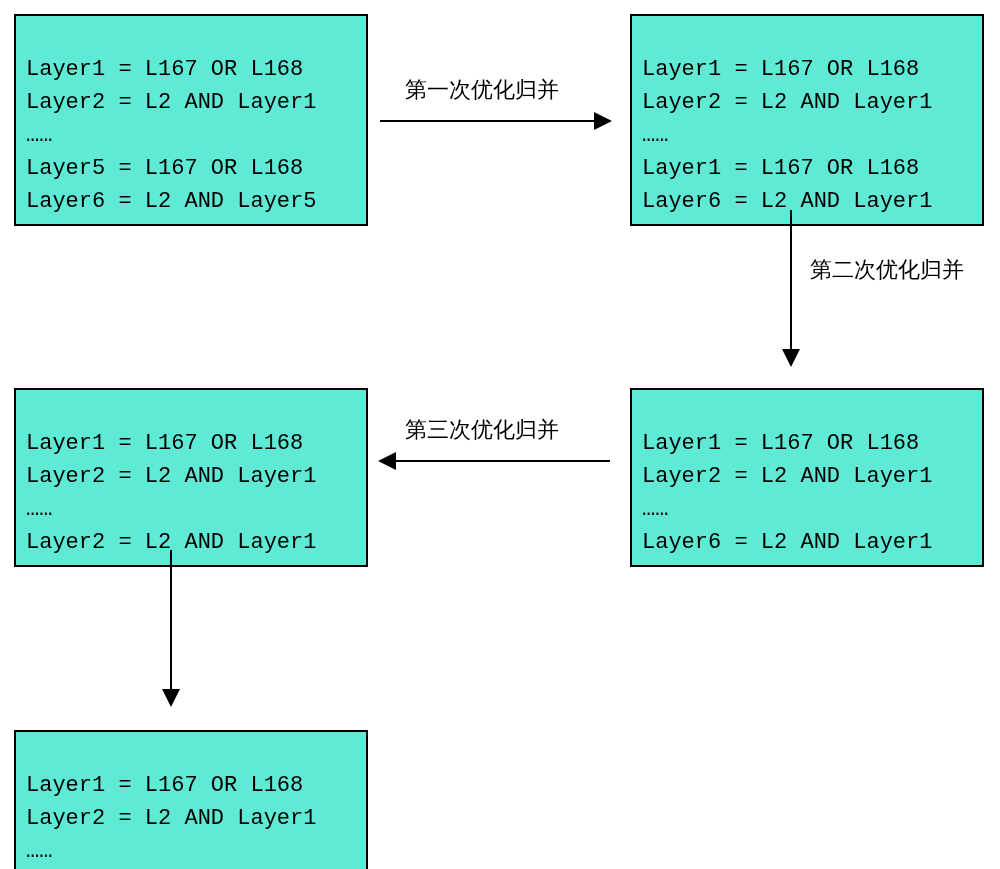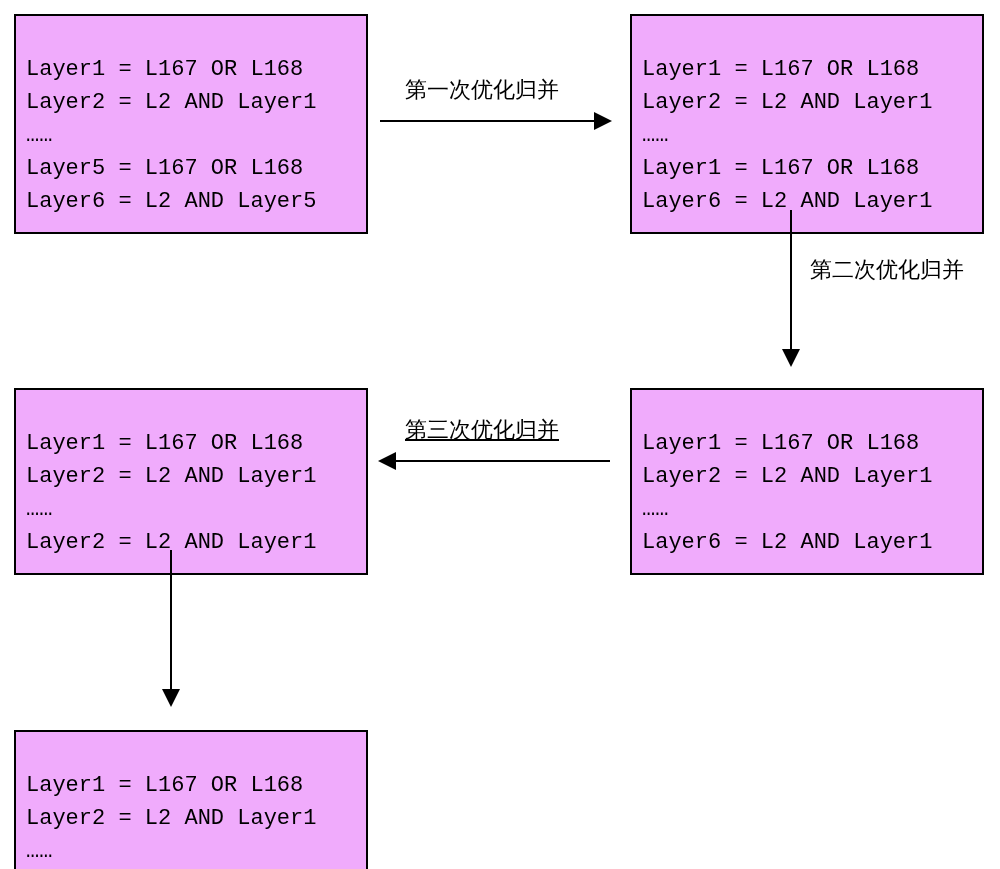--- a/index.html
+++ b/index.html
@@ -10,22 +10,22 @@
   }
   .stage {
     position: relative;
     width: 1000px;
     height: 869px;
     font-size: 22px;
   }
   .box {
     position: absolute;
     border: 2.5px solid #000;
-    padding: 4px 10px 14px 10px;
-    background: #f0abfc;
+    padding: 4px 10px 6px 10px;
+    background: #5eead4;
     white-space: pre;
     line-height: 33px;
     font-family: "Courier New", monospace, "SimSun";
   }
   
   .u { }
   .arrow-h {
     position: absolute;
     height: 0;
   }
@@ -121,21 +121,21 @@
 <span><span>Layer6 = L2 AND </span><span class="u">Layer1</span></span>
 </div>
 
   <div class="box" style="left:14px; top:388px; width:330px;">
 <span>Layer1 = L167 OR L168</span>
 <span>Layer2 = L2 AND Layer1</span>
 <span>……</span>
 <span><span class="u">Layer2</span><span> = L2 AND Layer1</span></span>
 </div>
 
-  <div class="label" style="left:405px; top:415px;text-decoration:underline;">第三次优化归并</div>
+  <div class="label" style="left:405px; top:415px;">第三次优化归并</div>
   <div class="arrow-h" style="left:380px; top:460px; width:230px;">
     <div class="arrow-h-line"></div>
     <div class="arrow-h-head-left"></div>
   </div>
 
   <div class="arrow-v" style="left:170px; top:550px; height:155px;">
     <div class="arrow-v-line"></div>
     <div class="arrow-v-head-down"></div>
   </div>
 

